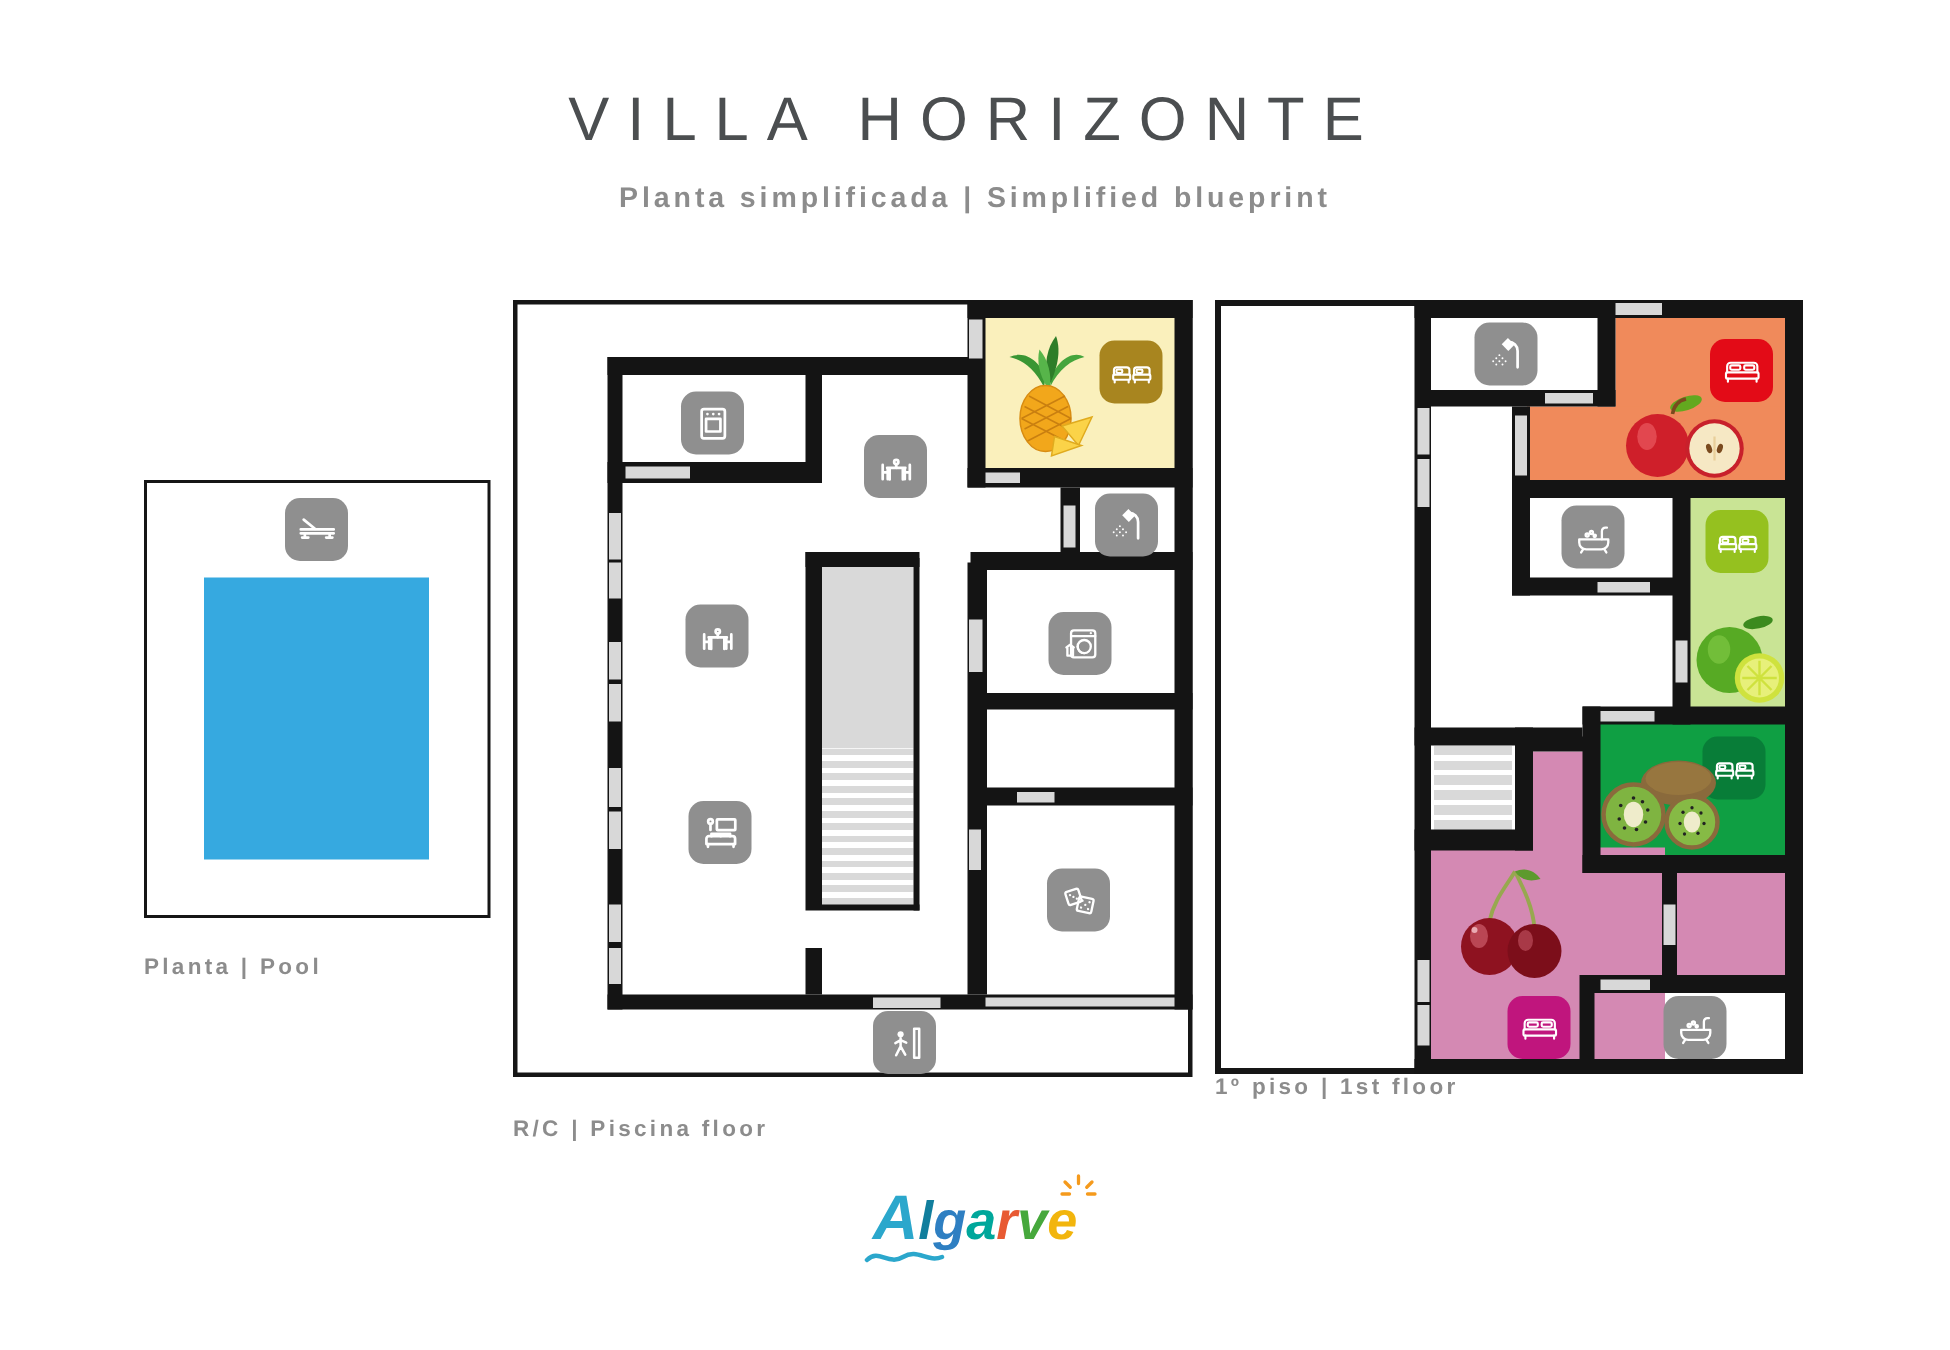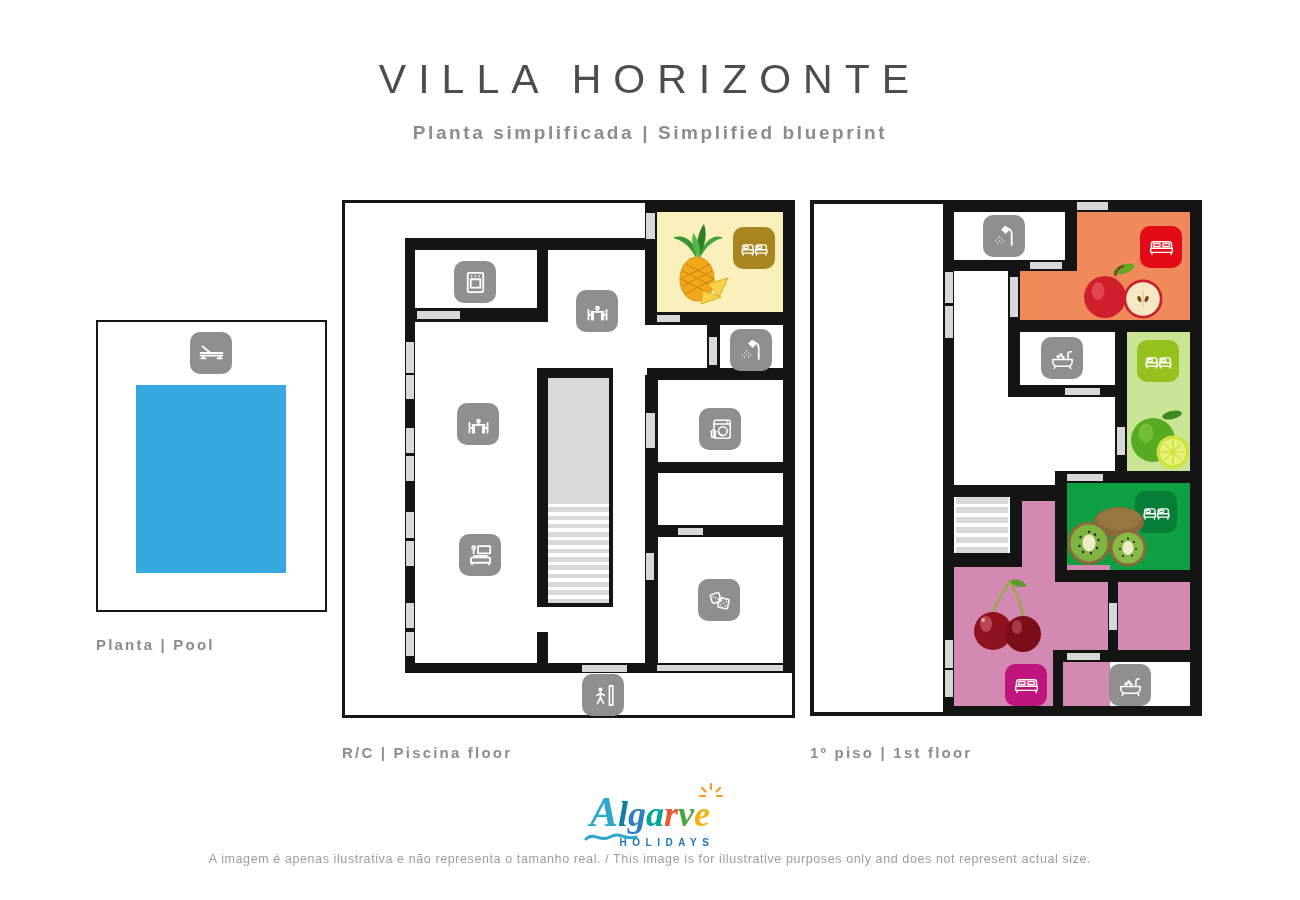--- a/index.html
+++ b/index.html
@@ -17,21 +17,21 @@
   .label{position:absolute;font-weight:bold;font-size:15px;letter-spacing:2.2px;color:#8c8c8c;}
   #title{position:absolute;left:0;right:0;top:56px;text-align:center;font-size:41px;
          letter-spacing:12px;color:#4b4e50;font-weight:normal;}
   #subtitle{position:absolute;left:0;right:0;top:122px;text-align:center;font-size:19px;
             font-weight:bold;letter-spacing:2.6px;color:#8c8c8c;}
   #footer{position:absolute;left:0;right:0;top:852px;text-align:center;font-size:12.5px;
           letter-spacing:.6px;color:#9c9c9c;}
   #stairs-gf-treads{background:repeating-linear-gradient(to bottom,#d9d9d9 0 4.5px,#ffffff 4.5px 8.3px);}
   #stairs-ff-treads{background:repeating-linear-gradient(to bottom,#d9d9d9 0 6.5px,#ffffff 6.5px 10px);}
   #logo{position:absolute;left:0;right:0;top:792px;height:56px;text-align:center;}
-  #logo-word{position:relative;display:inline-block;font-family:Liberation Serif, serif;
+  #logo-word{position:relative;display:inline-block;font-family:Liberation Sans, sans-serif;
              font-style:italic;font-weight:bold;line-height:40px;}
   #logo-word span{display:inline-block;}
   #logo-sub{font-size:10px;font-weight:bold;letter-spacing:5.5px;margin-top:-4px;
             padding-left:34px;font-family:"Liberation Sans",sans-serif;}
   .fruit{position:absolute;}
 </style>
 </head>
 <body>
 
 <div id="canvas">
@@ -383,32 +383,30 @@
     <svg class="fruit" style="left:966px;top:576px;" width="84" height="80" viewBox="0 0 84 80">
       <path d="M44 5 C38 15 30 24 27 38 M44 5 C50 17 56 29 57 43" stroke="#97a84f" stroke-width="2.6" fill="none"></path>
       <path d="M44 5 C50 2 57 4 61 10 C54 12 48 11 44 5 Z" fill="#5d9a2e"></path>
       <circle cx="27" cy="55" r="19" fill="#8e1220"></circle>
       <ellipse cx="20" cy="48" rx="6" ry="8" fill="#c2505e" opacity="0.85"></ellipse>
       <circle cx="17" cy="44" r="2" fill="#e9aab2"></circle>
       <circle cx="57" cy="58" r="18" fill="#7c0e1a"></circle>
       <ellipse cx="51" cy="51" rx="5" ry="7" fill="#b34553" opacity="0.8"></ellipse>
     </svg>
 
-    <div class="label" style="left:810px;top:744px;">1º piso | 1st floor</div>
+    <div class="label" style="left:810px;top:716px;">1º piso | 1st floor</div>
   </div>
 
   <div id="logo">
     <div id="logo-word">
       <svg width="70" height="16" viewBox="0 0 70 16" style="position:absolute;left:-6px;bottom:-4px;">
         <path d="M2 10 C10 2 16 14 26 8 C36 2 42 12 52 8" stroke="#2ba7cc" stroke-width="3" fill="none" stroke-linecap="round"></path>
       </svg>
       <svg width="26" height="26" viewBox="0 0 26 26" style="position:absolute;right:-14px;top:-10px;">
         <g stroke="#f59a1c" stroke-width="2.2" stroke-linecap="round">
           <path d="M13 2 v5 M4 6 l3.5 3.5 M22 6 l-3.5 3.5 M2 14 h5 M24 14 h-5"></path>
         </g>
       </svg>
     <span style="color: rgb(43, 167, 204); font-size: 42px;">A</span><span style="color: rgb(17, 126, 157); font-size: 36px;">l</span><span style="color: rgb(46, 127, 194); font-size: 36px;">g</span><span style="color: rgb(0, 167, 155); font-size: 36px;">a</span><span style="color: rgb(232, 90, 51); font-size: 36px;">r</span><span style="color: rgb(70, 168, 60); font-size: 36px;">v</span><span style="color: rgb(242, 181, 13); font-size: 36px;">e</span></div>
-    <div id="logo-sub" style="color: rgb(27, 117, 187);">HOLIDAYS</div>
   </div>
 
-  <div id="footer">A imagem é apenas ilustrativa e não representa o tamanho real. / This image is for illustrative purposes only and does not represent actual size.</div>
 
 </div>
 
 </body></html>

